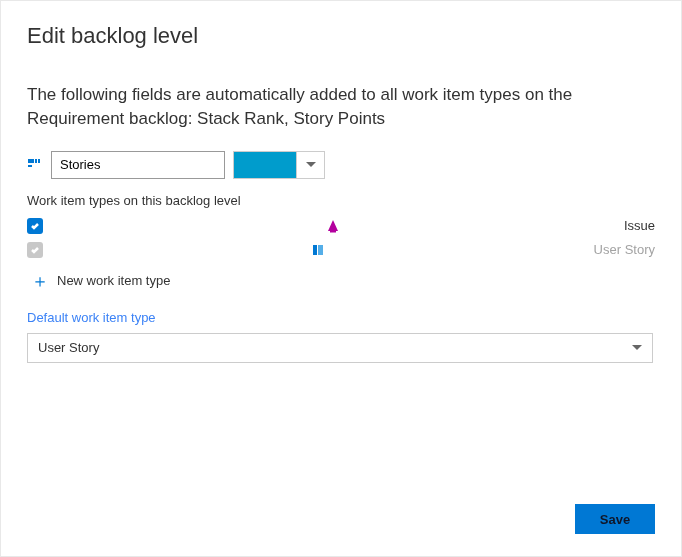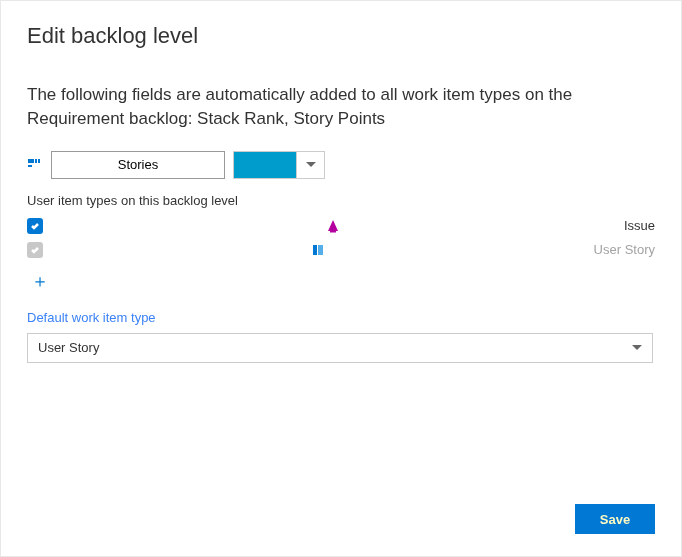--- a/index.html
+++ b/index.html
@@ -24,21 +24,20 @@
     .field-label { font-size: 13px; color: #777; margin-bottom: 8px; }
     .section { margin-bottom: 14px; }
     .name-row { display: flex; align-items: center; gap: 8px; }
     .backlog-icon svg { display: block; }
     .name-input {
       width: 174px; height: 28px;
       border: 1px solid #999;
       padding: 0 8px;
       font-size: 13px;
       font-family: inherit;
-      text-align: center;
     }
     .color-combo {
       display: flex; align-items: stretch;
       border: 1px solid #ccc; height: 28px;
     }
     .color-swatch { width: 62px; background: #009ccc; }
     .color-caret {
       width: 28px; display: flex; align-items: center; justify-content: center;
       border-left: 1px solid #ccc; cursor: pointer;
     }
@@ -77,21 +76,21 @@
     .footer {
       position: absolute; right: 26px; bottom: 22px;
       display: flex; gap: 8px;
     }
     .btn {
       min-width: 80px; height: 30px;
       font-size: 13px; font-family: inherit;
       border: none; cursor: pointer;
       padding: 0 18px;
     }
-    .btn.primary { background: #0078d4; color: #fef9c3; font-weight: 600; }
+    .btn.primary { background: #0078d4; color: #0f172a; font-weight: 600; }
     .btn.secondary { background: #efefef; color: #333; }
 
     .wi-icon { width: 14px; height: 14px; display: inline-flex; align-items: center; justify-content: center; }
   </style>
 </head>
 <body>
 
 <h1 class="title">Edit backlog level</h1>
 
 <p class="desc">The following fields are automatically added to all work item types on the Requirement backlog: Stack Rank, Story Points</p>
@@ -110,21 +109,21 @@
     <div class="color-combo">
       <div class="color-swatch" style="background: rgb(0, 156, 204);"></div>
       <div class="color-caret">
         <span class="caret-down"></span>
       </div>
     </div>
   </div>
 </div>
 
 <div class="wit-section">
-  <div class="wit-heading">User item types on this backlog level</div>
+  <div class="wit-heading">Work item types on this backlog level</div>
 
   <div class="wit-row">
     <span class="chk checked">
       <svg width="10" height="10" viewBox="0 0 10 10">
           <polyline points="2,5 4,7 8,3"></polyline>
         </svg>
     </span>
     <span class="wi-icon">
       <svg width="14" height="14" viewBox="0 0 14 14">
         <polygon points="7,1 12,12 2,12" fill="#b4009e"></polygon>
@@ -144,20 +143,21 @@
       <svg width="14" height="14" viewBox="0 0 14 14">
         <rect x="2" y="2" width="4" height="10" fill="#0078d4"></rect>
         <rect x="7" y="2" width="5" height="10" fill="#55aee8"></rect>
       </svg>
     </span>
     <span class="wit-label disabled">User Story</span>
   </div>
 
   <div class="new-row">
     <span class="plus">＋</span>
+    <span class="nlabel">New work item type</span>
   </div>
 </div>
 
 <div class="default-section">
   <div class="field-label" style="color:#3b82f6">Default work item type</div>
   <div class="select-box">
     <span class="sv">User Story</span>
     <span class="caret-down"></span>
   </div>
 </div>

